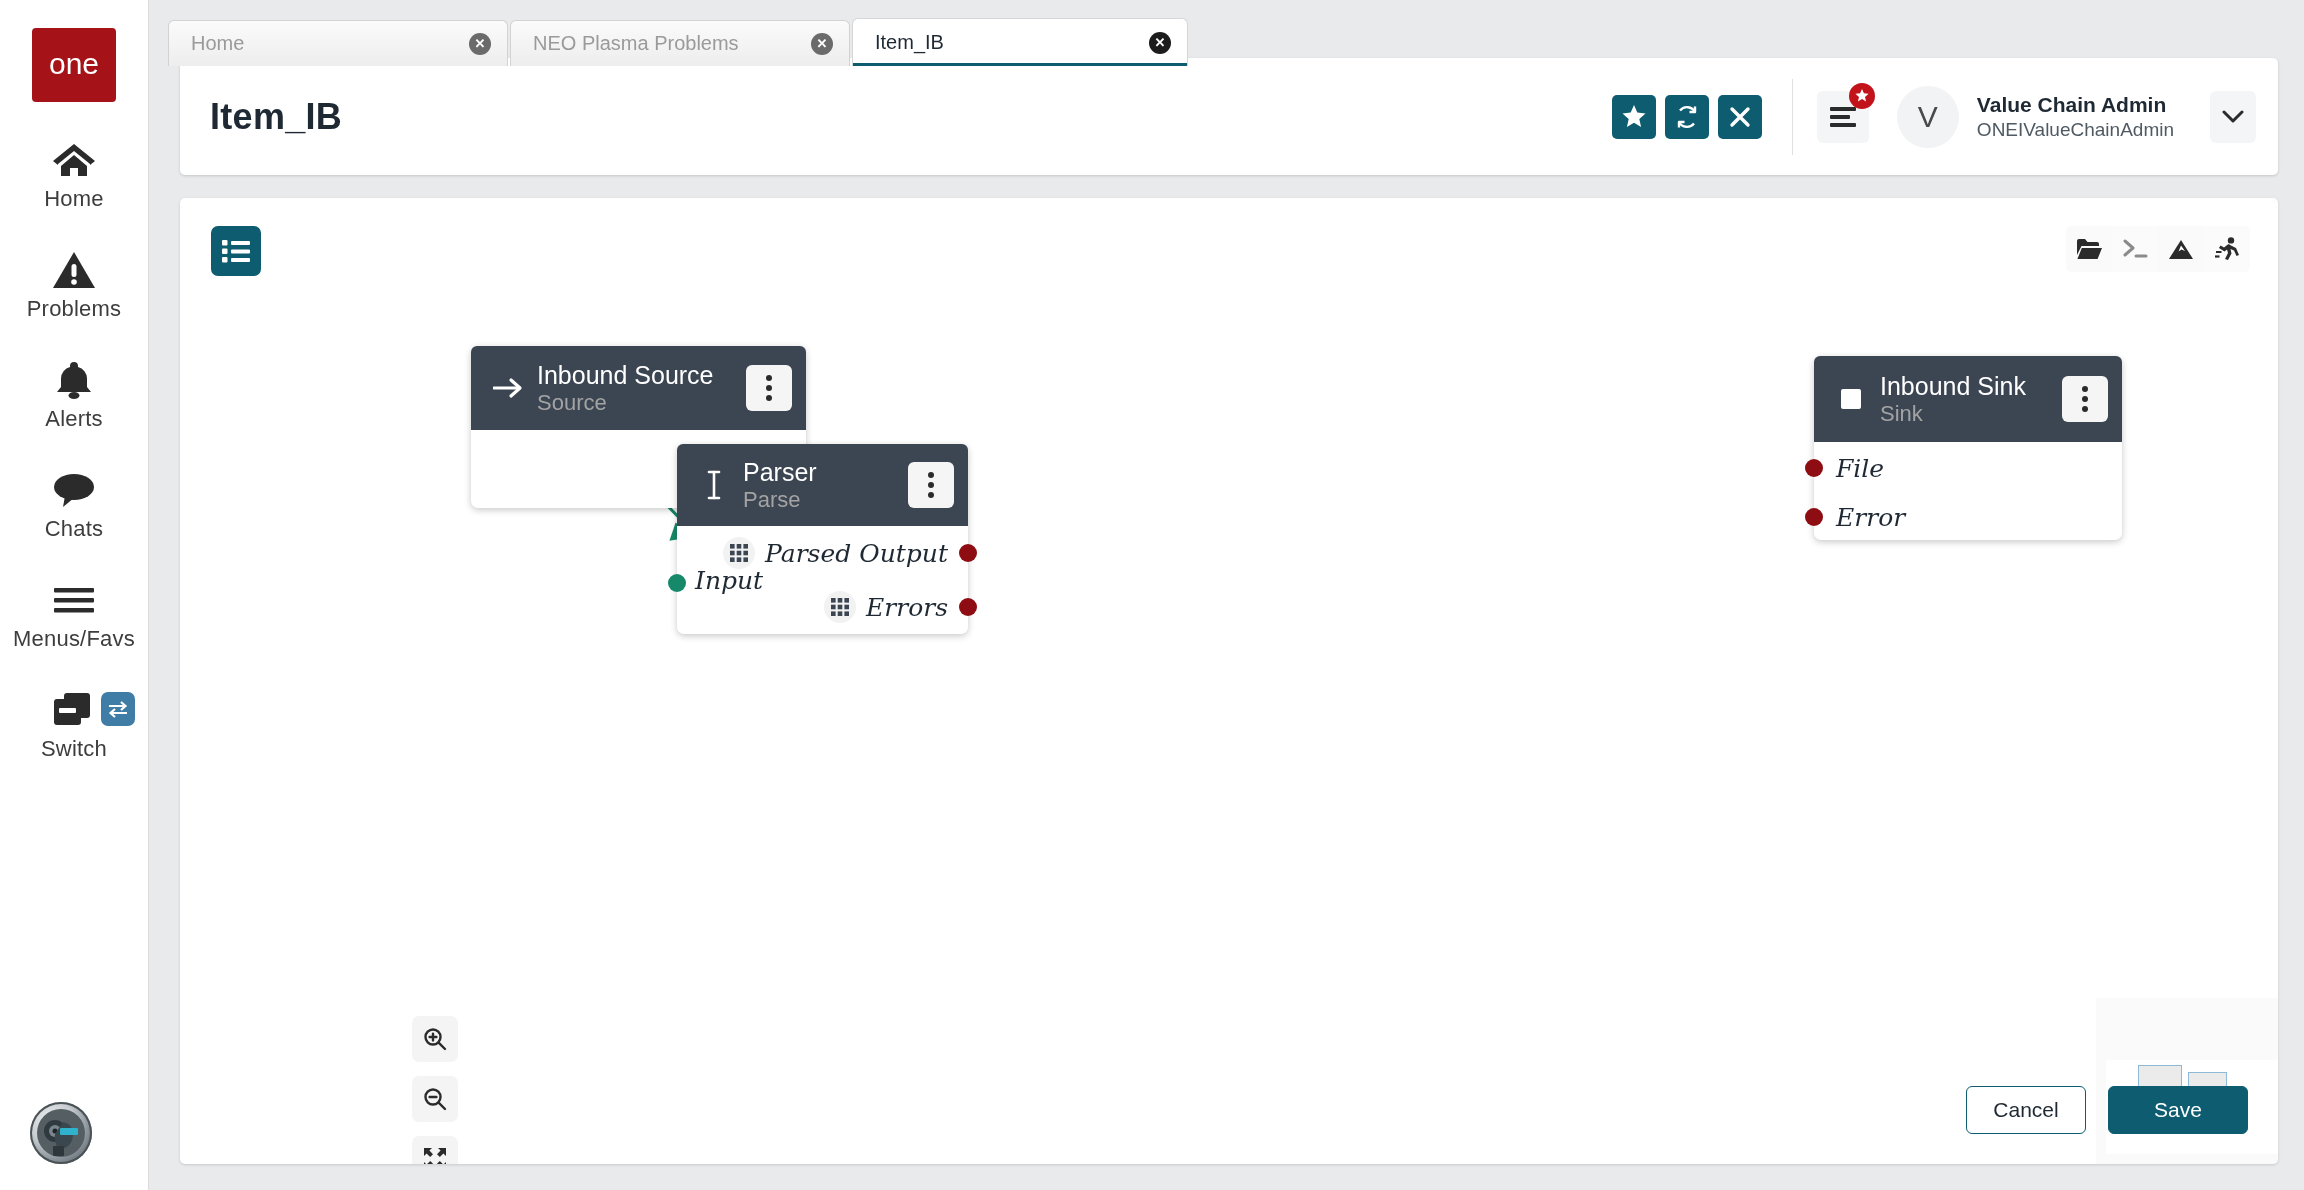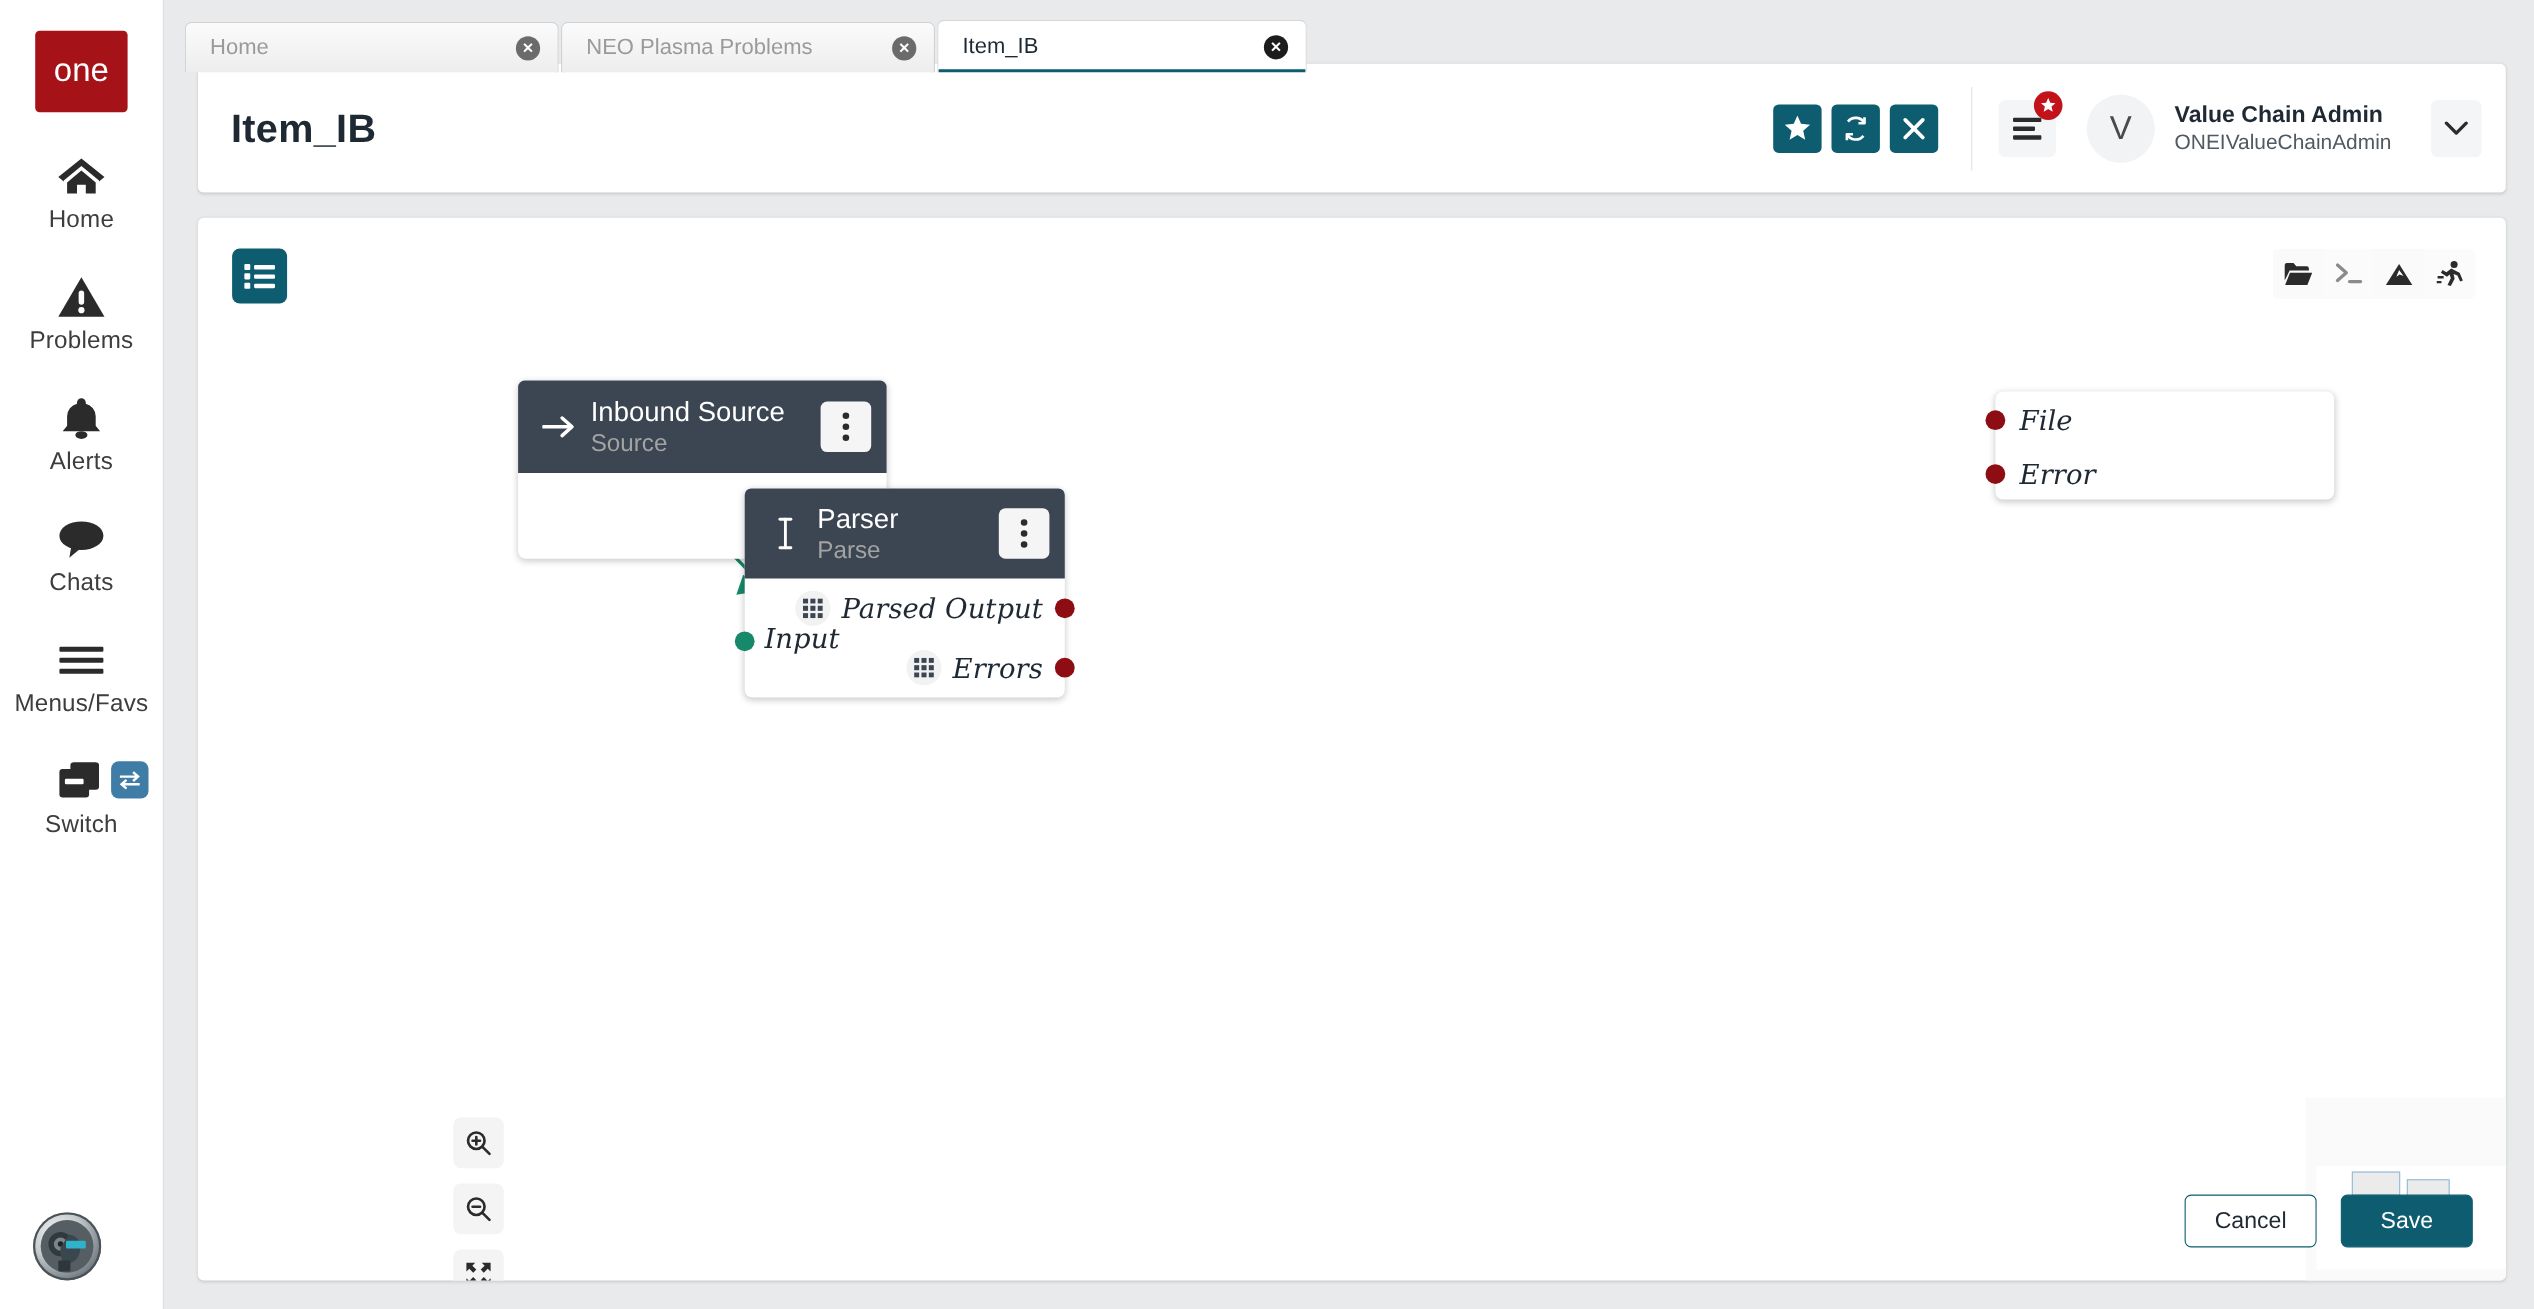--- a/index.html
+++ b/index.html
@@ -257,21 +257,21 @@
     position: absolute; right: 30px; bottom: 30px;
     display: flex; gap: 22px; align-items: center;
   }
   .btn-cancel {
     width: 120px; height: 48px; border-radius: 6px;
     background: #ffffff; border: 1px solid #0e5c70;
     color: #1f2933; font-size: 21px; cursor: pointer;
     font-family: "Liberation Sans", sans-serif;
   }
   .btn-save {
-    width: 120px; height: 48px; border-radius: 6px;
+    width: 140px; height: 48px; border-radius: 6px;
     background: #0e5c70; border: 1px solid #0e5c70;
     color: #ffffff; font-size: 21px; cursor: pointer;
     font-family: "Liberation Sans", sans-serif;
   }
   svg { display: block; }
 </style>
 </head>
 <body>
 
 <div class="sidebar">
@@ -569,20 +569,36 @@
       </div>
 
       <div style="position:absolute; left:18px; top:40px; display:flex; align-items:center;">
         <span class="port-label">Input</span>
       </div>
       <span class="port-dot dot-green" style="left:-9px; top:48px;"></span>
     </div>
   </div>
 
   <div class="node" style="left:1634px; top:158px; width:308px;">
+    <div class="node-head" style="height:86px;">
+      <span class="node-icon">
+        <svg width="26" height="26" viewBox="0 0 26 26">
+            <rect x="3" y="3" width="20" height="20" rx="2" fill="#ffffff"></rect>
+          </svg>
+      </span>
+      <span class="node-titles">
+        <span class="node-title" style="display:block">Inbound Sink</span>
+        <span class="node-sub" style="display:block">Sink</span>
+      </span>
+      <span class="node-kebab">
+        <i class="kdot"></i>
+          <i class="kdot"></i>
+          <i class="kdot"></i>
+      </span>
+    </div>
     <div class="node-body" style="height:98px;">
       <div class="port-row" style="padding-left:22px; height:52px;">
         <span class="port-label">File</span>
         <span class="port-dot dot-red" style="left:-9px; top:17px;"></span>
       </div>
       <div class="port-row" style="padding-left:22px; height:46px;">
         <span class="port-label">Error</span>
         <span class="port-dot dot-red" style="left:-9px; top:14px;"></span>
       </div>
     </div>

